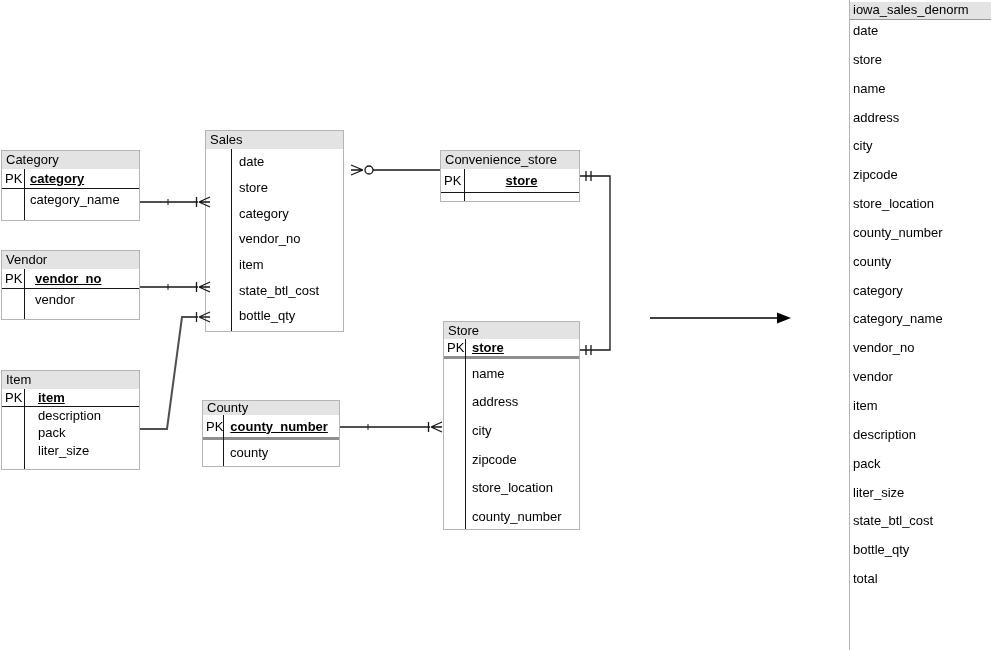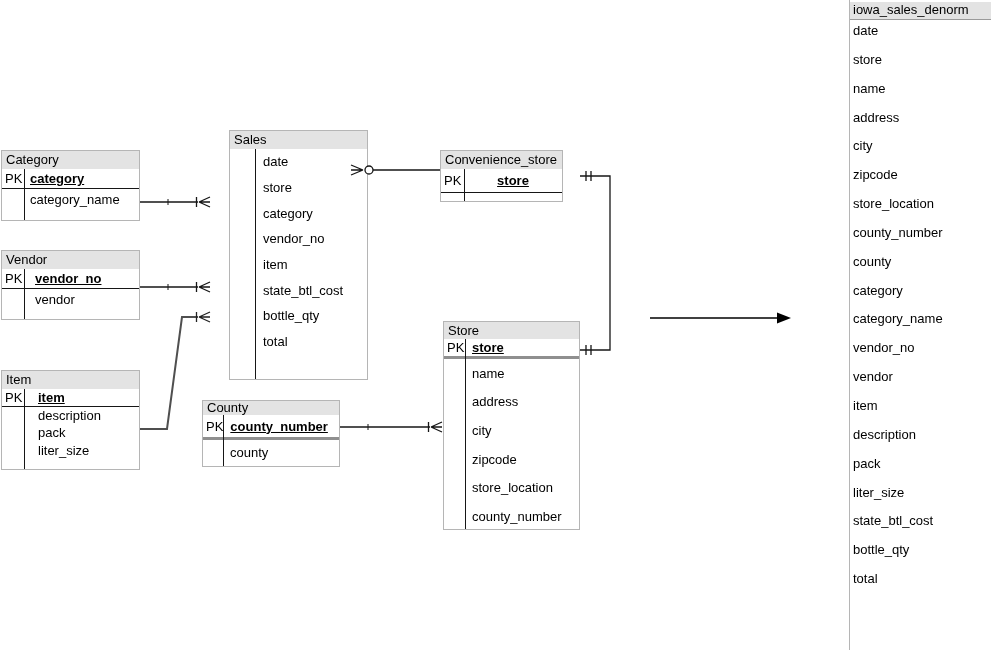--- a/index.html
+++ b/index.html
@@ -20,22 +20,22 @@
   .erow{display:flex;align-items:center;height:var(--rowh,20px);box-sizing:border-box;}
   .pk-cell{flex:0 0 var(--pkw,22px);padding-left:3px;box-sizing:border-box;}
   .fname{padding-left:var(--padl,8px);white-space:nowrap;}
   .is-pk{font-weight:bold;text-decoration:underline;}
   .pk-row{border-bottom:1px solid #161616;}
   .thick-pk .pk-row{border-bottom:3px solid #8f8f8f;}
 
   .e-category{left:1px;top:150px;width:139px;height:71px;--headh:18px;--pkw:22px;--rowh:20px;--padl:6px;}
   .e-vendor  {left:1px;top:250px;width:139px;height:70px;--headh:18px;--pkw:22px;--rowh:20px;--padl:11px;}
   .e-item    {left:1px;top:370px;width:139px;height:100px;--headh:18px;--pkw:22px;--rowh:17.5px;--padl:14px;}
-  .e-sales   {left:229px;top:130px;width:139px;height:250px;--headh:18px;--pkw:25px;--rowh:25.7px;--padl:8px;}
-  .e-cs      {left:440px;top:150px;width:123px;height:52px;--headh:18px;--pkw:23px;--rowh:24px;--padl:0px;}
+  .e-sales   {left:205px;top:130px;width:139px;height:202px;--headh:18px;--pkw:25px;--rowh:25.7px;--padl:8px;}
+  .e-cs      {left:440px;top:150px;width:140px;height:52px;--headh:18px;--pkw:23px;--rowh:24px;--padl:0px;}
   .e-cs .fname{flex:1;text-align:center;padding-left:0;}
   .e-store   {left:443px;top:321px;width:137px;height:209px;--headh:17px;--pkw:21px;--rowh:28.6px;--padl:7px;}
   .e-store .pk-row{height:20px;}
   .e-county  {left:202px;top:400px;width:138px;height:67px;--headh:14px;--pkw:20px;--rowh:24px;--padl:7px;}
   .e-county .pk-row{height:25px;}
 
   
   .denorm{position:absolute;left:849px;top:0;width:142px;height:650px;border-left:1px solid #b5b5b5;box-sizing:border-box;overflow:hidden;}
   .denorm-header{height:17px;margin-top:2px;background:#e3e3e3;border-bottom:1px solid #9a9a9a;
     line-height:16px;padding-left:3px;white-space:nowrap;}

